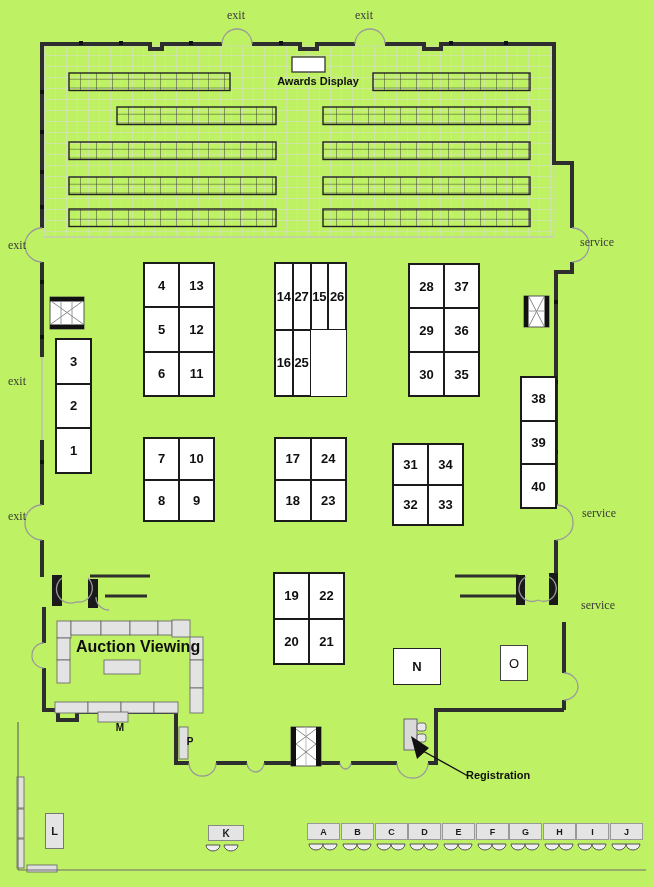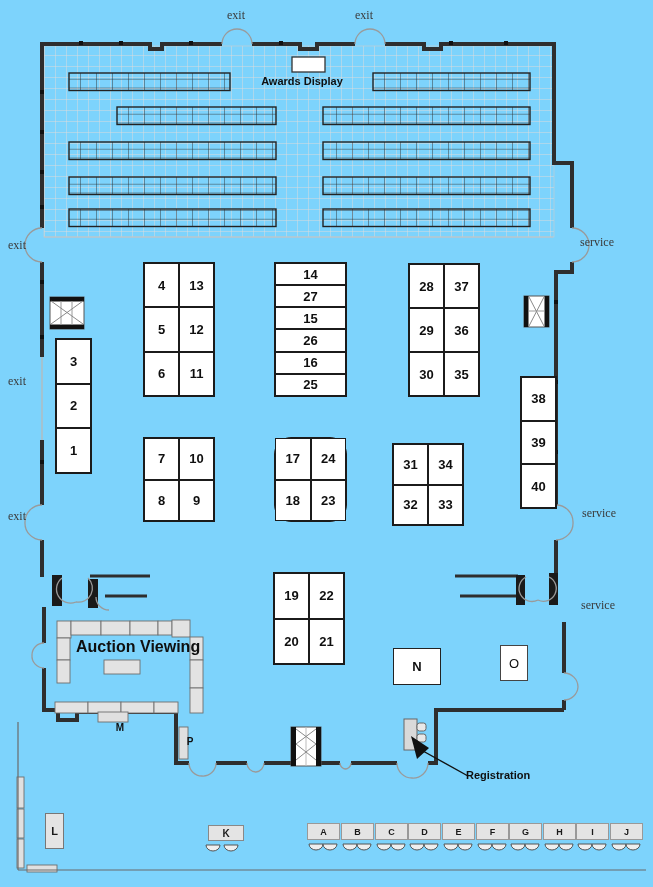--- a/index.html
+++ b/index.html
@@ -1,16 +1,16 @@
 <!DOCTYPE html>
 <html><head>
 <meta charset="utf-8">
 <style>
   html,body{margin:0;padding:0;background:#fff;}
-  #plan{position:relative;width:653px;height:887px;background:#7dd3fc;overflow:hidden;
+  #plan{position:relative;width:653px;height:887px;background:#bef264;overflow:hidden;
         font-family:"Liberation Sans",sans-serif;}
   #walls{position:absolute;left:0;top:0;}
   .lbl{position:absolute;font-family:"Liberation Serif",serif;font-size:12px;color:#3a3a3a;
        text-align:center;white-space:nowrap;}
   .blb{position:absolute;font-family:"Liberation Sans",sans-serif;font-weight:bold;color:#0f0f0f;
        text-align:center;white-space:nowrap;}
   .booth-group{position:absolute;display:grid;gap:0;border:1.5px solid #1b1b1b;background:#fff;}
   .booth-cell{background:#fff;border:0.9px solid #1b1b1b;display:flex;align-items:center;
        justify-content:center;font:bold 13px "Liberation Sans",sans-serif;color:#0f0f0f;}
   .wbox{position:absolute;background:#fff;display:flex;align-items:center;justify-content:center;
@@ -209,21 +209,21 @@
 
   <div class="lbl" style="left:218px;top:8px;width:36px;">exit</div>
   <div class="lbl" style="left:346px;top:8px;width:36px;">exit</div>
   <div class="lbl" style="left:2px;top:238px;width:30px;">exit</div>
   <div class="lbl" style="left:2px;top:374px;width:30px;">exit</div>
   <div class="lbl" style="left:2px;top:509px;width:30px;">exit</div>
   <div class="lbl" style="left:574px;top:235px;width:46px;">service</div>
   <div class="lbl" style="left:576px;top:506px;width:46px;">service</div>
   <div class="lbl" style="left:575px;top:598px;width:46px;">service</div>
 
-  <div class="blb" style="left:254px;top:75px;width:96px;font-size:11px;">Awards Display</div>
+  <div class="blb" style="left:270px;top:75px;width:96px;font-size:11px;">Awards Display</div>
   <div class="blb" style="left:76px;top:638px;width:104px;font-size:16px;">Auction Viewing</div>
   <div class="blb" style="left:466px;top:769px;font-size:11px;">Registration</div>
   <div class="blb" style="left:110px;top:722px;width:20px;font-size:10px;">M</div>
   <div class="blb" style="left:184px;top:736px;width:12px;font-size:10px;">P</div>
 
   <div class="wbox" style="left:393px;top:648px;width:46px;height:35px;border:1.6px solid #222;">
     <span style="font-weight:bold;font-size:13px;">N</span>
   </div>
   <div class="wbox" style="left:500px;top:645px;width:26px;height:34px;border:1px solid #444;">
     <span style="font-size:13px;">O</span>
@@ -250,21 +250,21 @@
 
   <div class="booth-group" style="left:143px;top:262px;width:70px;height:133px;grid-template-columns:1fr 1fr;">
     <div class="booth-cell">4</div>
     <div class="booth-cell">13</div>
     <div class="booth-cell">5</div>
     <div class="booth-cell">12</div>
     <div class="booth-cell">6</div>
     <div class="booth-cell">11</div>
   </div>
 
-  <div class="booth-group" style="left:274px;top:262px;width:71px;height:133px;grid-template-columns:1fr;text-align:right;">
+  <div class="booth-group" style="left:274px;top:262px;width:71px;height:133px;grid-template-columns:1fr 1fr 1fr 1fr;text-align:right;">
     <div class="booth-cell">14</div>
     <div class="booth-cell">27</div>
     <div class="booth-cell">15</div>
     <div class="booth-cell">26</div>
     <div class="booth-cell">16</div>
     <div class="booth-cell">25</div>
   </div>
 
   <div class="booth-group" style="left:392px;top:263px;width:70px;height:132px;grid-template-columns:1fr 1fr;margin-left:16px;">
     <div class="booth-cell">28</div>
@@ -281,21 +281,21 @@
     <div class="booth-cell">40</div>
   </div>
 
   <div class="booth-group" style="left:143px;top:437px;width:70px;height:83px;grid-template-columns:1fr 1fr;">
     <div class="booth-cell">7</div>
     <div class="booth-cell">10</div>
     <div class="booth-cell">8</div>
     <div class="booth-cell">9</div>
   </div>
 
-  <div class="booth-group" style="left:274px;top:437px;width:71px;height:83px;grid-template-columns:1fr 1fr;border-radius:17px;">
+  <div class="booth-group" style="left:274px;top:437px;width:71px;height:83px;grid-template-columns:1fr 1fr;">
     <div class="booth-cell">17</div>
     <div class="booth-cell">24</div>
     <div class="booth-cell">18</div>
     <div class="booth-cell">23</div>
   </div>
 
   <div class="booth-group" style="left:392px;top:443px;width:70px;height:81px;grid-template-columns:1fr 1fr;">
     <div class="booth-cell">31</div>
     <div class="booth-cell">34</div>
     <div class="booth-cell">32</div>

